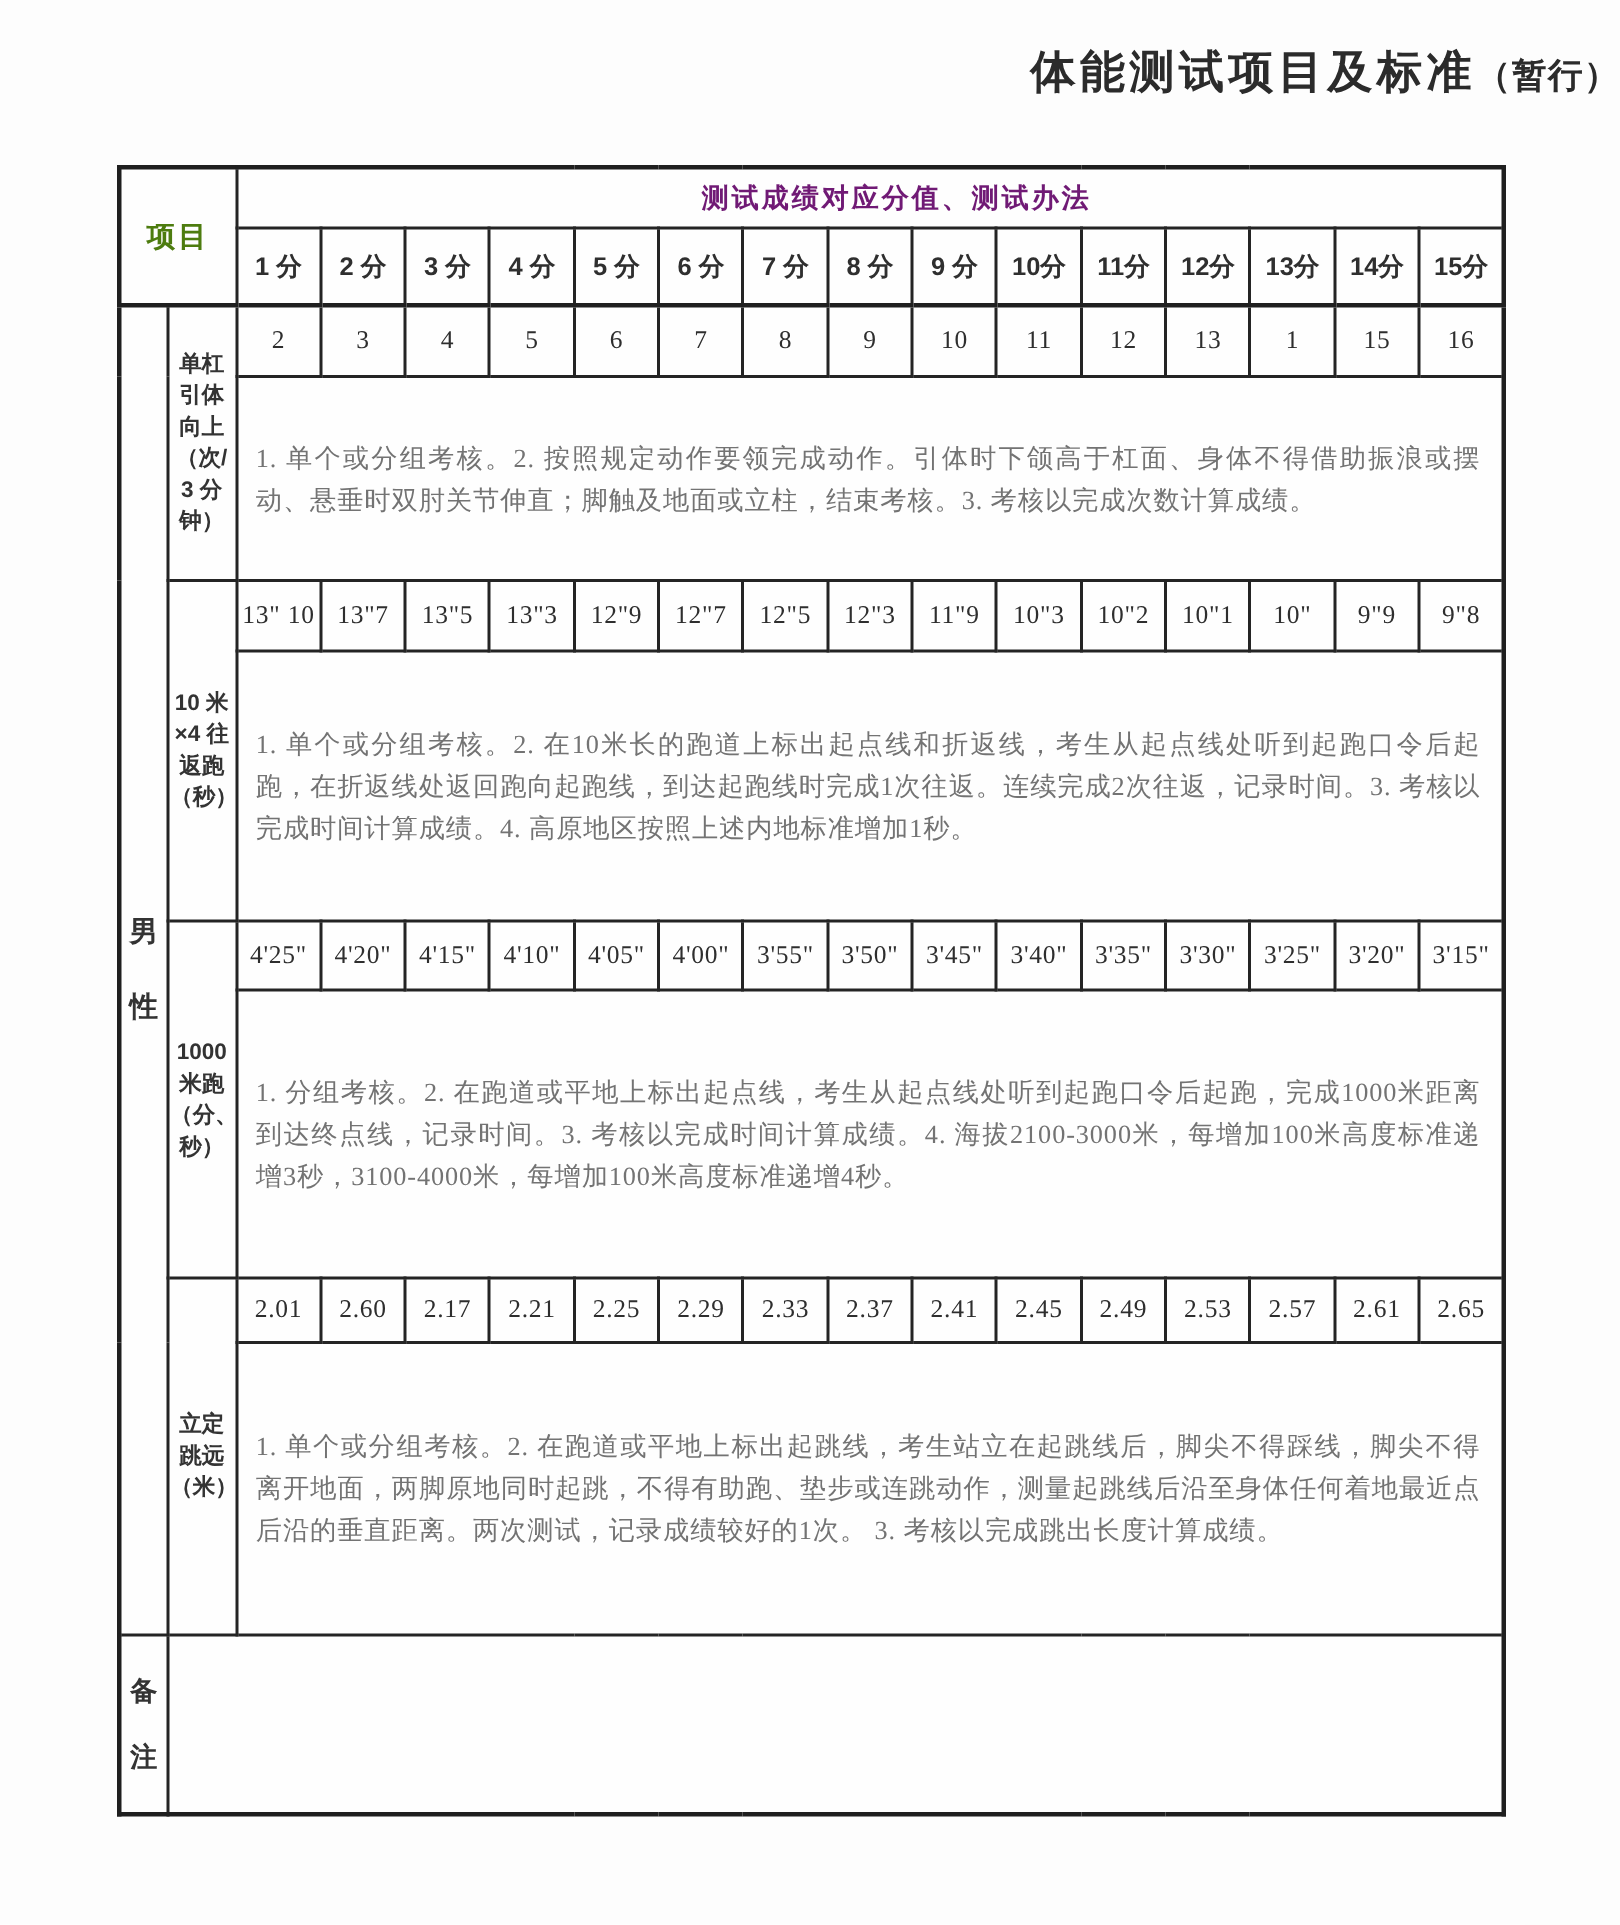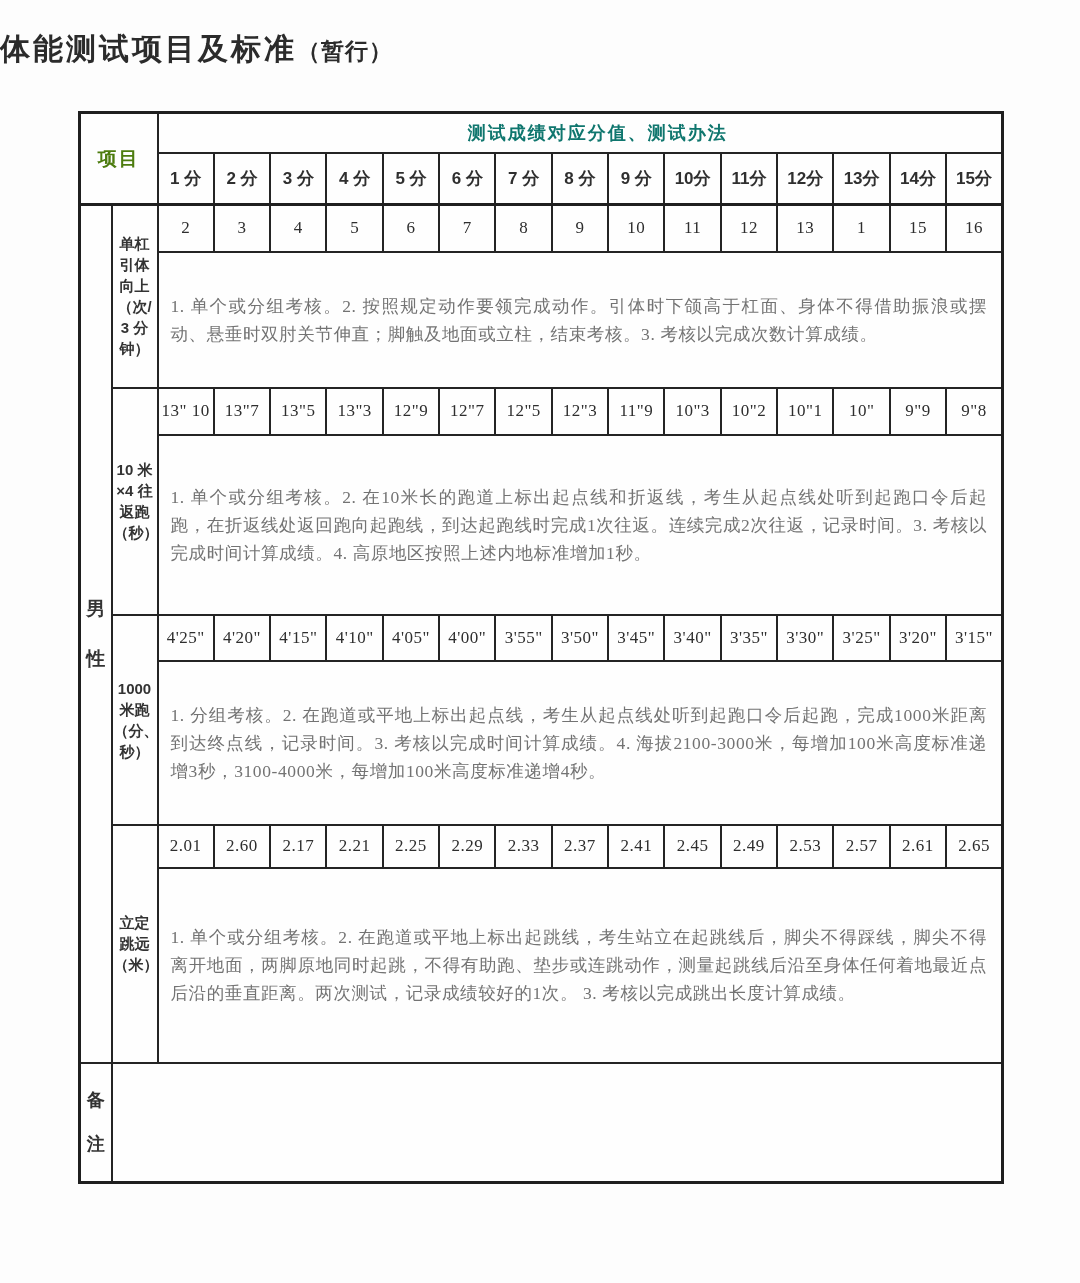--- a/index.html
+++ b/index.html
@@ -4,21 +4,21 @@
 <style>
   html,body{margin:0;padding:0;}
   body{
     width:1080px;height:1283px;
     background:#fdfdfd;
     font-family:"Liberation Serif","DejaVu Serif",serif;
     color:#383838;
     position:relative;
   }
   .page-title{
-    text-align:left;
+    text-align:right;
     padding-top:28px;
     font-size:30px;
     font-weight:bold;
     color:#2b2b2b;
     letter-spacing:3px;
     line-height:42px;
   }
   .page-title .suffix{font-size:23px;letter-spacing:1px;}
   table.standards{
     border-collapse:collapse;
@@ -37,21 +37,21 @@
   }
   col.c-gender{width:32px;}
   col.c-item{width:46px;}
   .corner{
     font-family:"Liberation Sans","DejaVu Sans",sans-serif;
     font-size:19px;font-weight:600;letter-spacing:2px;color:#4d7c0f;
     border-bottom:3px solid #1f1f1f;
   }
   .mainhead{
     font-family:"Liberation Sans","DejaVu Sans",sans-serif;
-    font-size:18px;font-weight:600;letter-spacing:2px;color:#0f766e;padding-left:36px;
+    font-size:18px;font-weight:600;letter-spacing:2px;color:#701a75;padding-left:36px;
   }
   .shead{
     font-family:"Liberation Sans","DejaVu Sans",sans-serif;
     font-size:17px;font-weight:600;color:#2f2f2f;
     border-bottom:3px solid #1f1f1f;
   }
   .val{font-size:17px;color:#2e2e2e;letter-spacing:0.5px;}
   .item{
     font-family:"Liberation Sans","DejaVu Sans",sans-serif;
     font-size:15px;font-weight:600;line-height:21px;
@@ -184,21 +184,21 @@
       <td class="val">3'55"</td>
       <td class="val">3'50"</td>
       <td class="val">3'45"</td>
       <td class="val">3'40"</td>
       <td class="val">3'35"</td>
       <td class="val">3'30"</td>
       <td class="val">3'25"</td>
       <td class="val">3'20"</td>
       <td class="val">3'15"</td>
     </tr>
-    <tr style="height:164px">
+    <tr style="height:192px">
       <td class="desc" colspan="15">1. 分组考核。2. 在跑道或平地上标出起点线，考生从起点线处听到起跑口令后起跑，完成1000米距离到达终点线，记录时间。3. 考核以完成时间计算成绩。4. 海拔2100-3000米，每增加100米高度标准递增3秒，3100-4000米，每增加100米高度标准递增4秒。</td>
     </tr>
 
     <tr style="height:43px">
       <td class="item" rowspan="2">立定跳远（米）</td>
       <td class="val">2.01</td>
       <td class="val">2.60</td>
       <td class="val">2.17</td>
       <td class="val">2.21</td>
       <td class="val">2.25</td>

